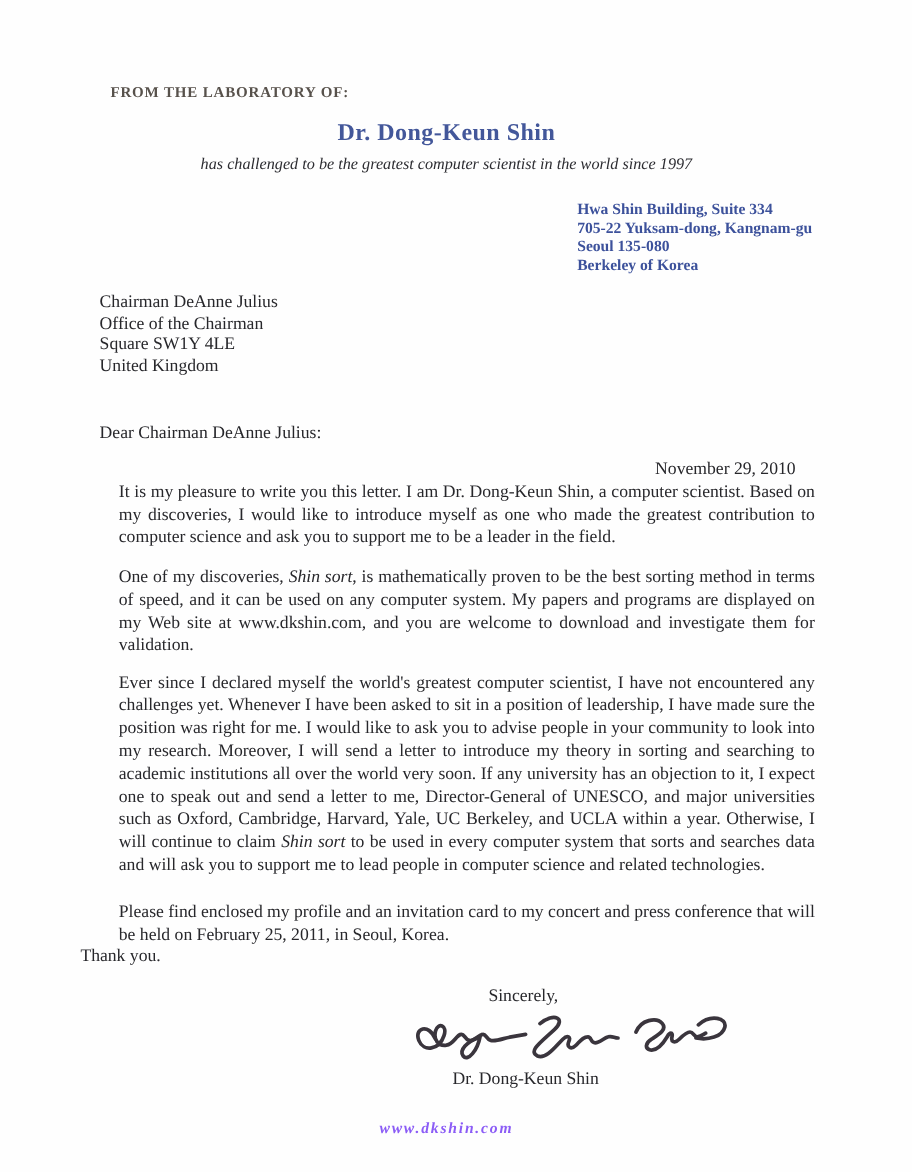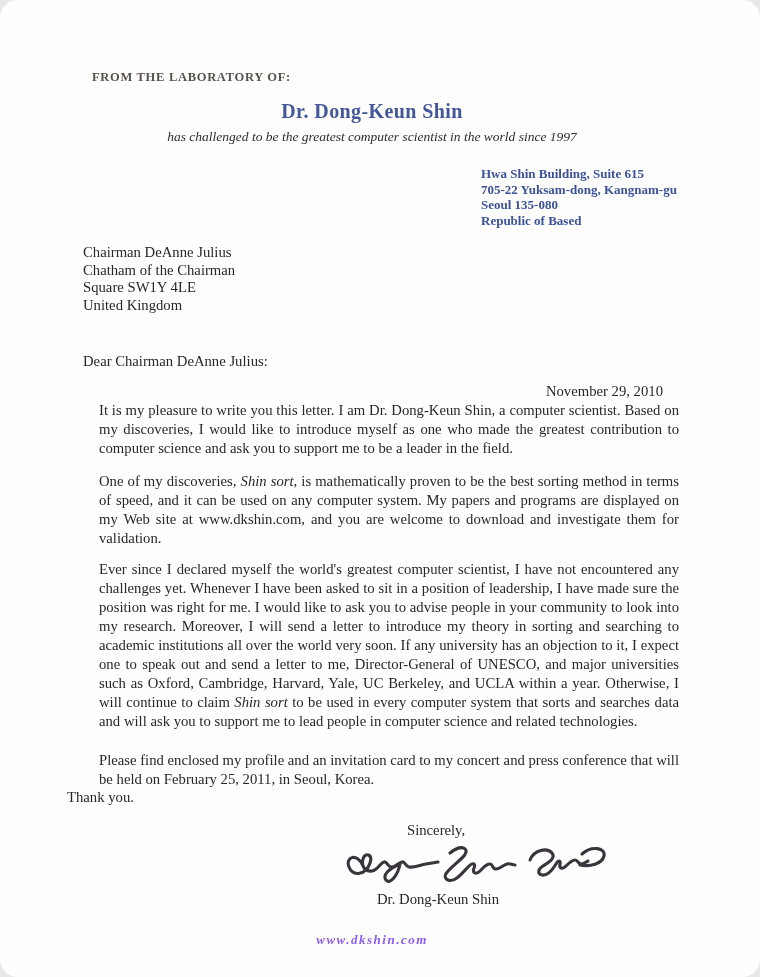--- a/index.html
+++ b/index.html
@@ -9,21 +9,20 @@
   }
   .page {
     position: relative;
     width: 760px;
     height: 977px;
     background: #fefefe;
     font-family: "Liberation Serif", serif;
     color: #27272b;
     overflow: hidden;
     margin: 0 auto;
-    border-radius: 18px;
   }
   .abs { position: absolute; }
 
   .from-lab {
     left: 92px; top: 70px;
     font-size: 12.5px;
     font-weight: bold;
     letter-spacing: 0.7px;
     color: #57514b;
   }
@@ -105,29 +104,29 @@
 
 <div class="page">
 
   <div class="abs from-lab">FROM THE LABORATORY OF:</div>
 
   <div class="abs letter-title">Dr. Dong-Keun Shin</div>
 
   <div class="abs letter-tagline">has challenged to be the greatest computer scientist in the world since 1997</div>
 
   <div class="abs sender-address">
-    <div>Hwa Shin Building, Suite 615</div>
+    <div>Hwa Shin Building, Suite 334</div>
     <div>705-22 Yuksam-dong, Kangnam-gu</div>
     <div>Seoul 135-080</div>
-    <div>Republic of Based</div>
+    <div>Berkeley of Korea</div>
   </div>
 
   <div class="abs recipient">
     <div>Chairman DeAnne Julius</div>
-    <div>Chatham of the Chairman</div>
+    <div>Office of the Chairman</div>
     <div>Square SW1Y 4LE</div>
     <div>United Kingdom</div>
   </div>
 
   <div class="abs date-line">November 29, 2010</div>
 
   <div class="abs salutation">Dear Chairman DeAnne Julius:</div>
 
   <p class="abs para p1"><span>It is my pleasure to write you this letter. I am Dr. Dong-Keun Shin, a computer scientist. Based on my discoveries, I would like to introduce myself as one who made the greatest contribution to computer science and ask you to support me to be a leader in the field.</span></p>
 

